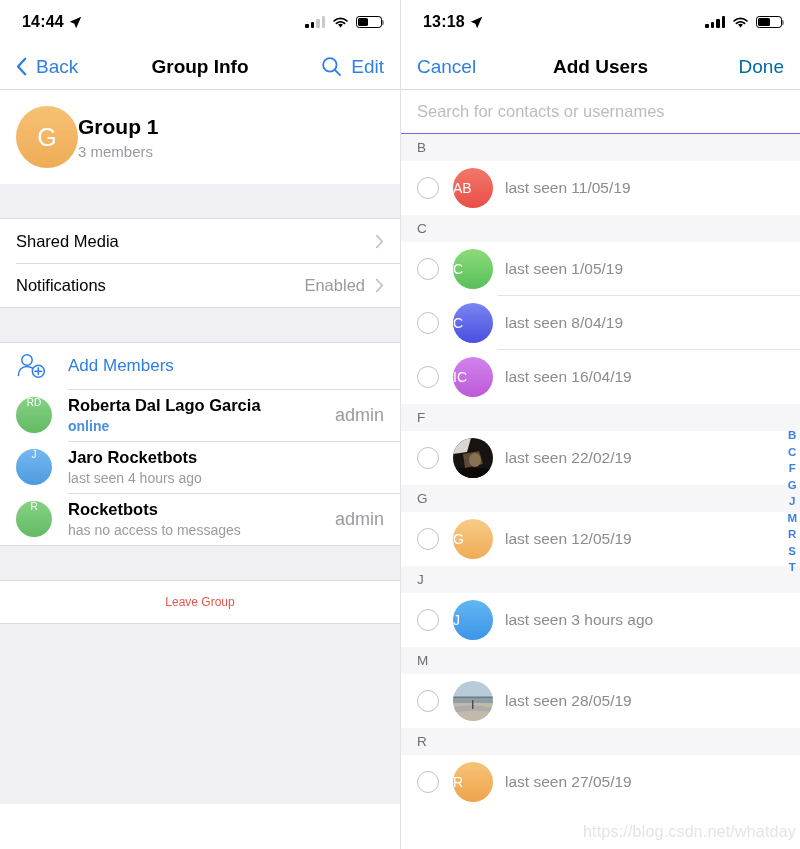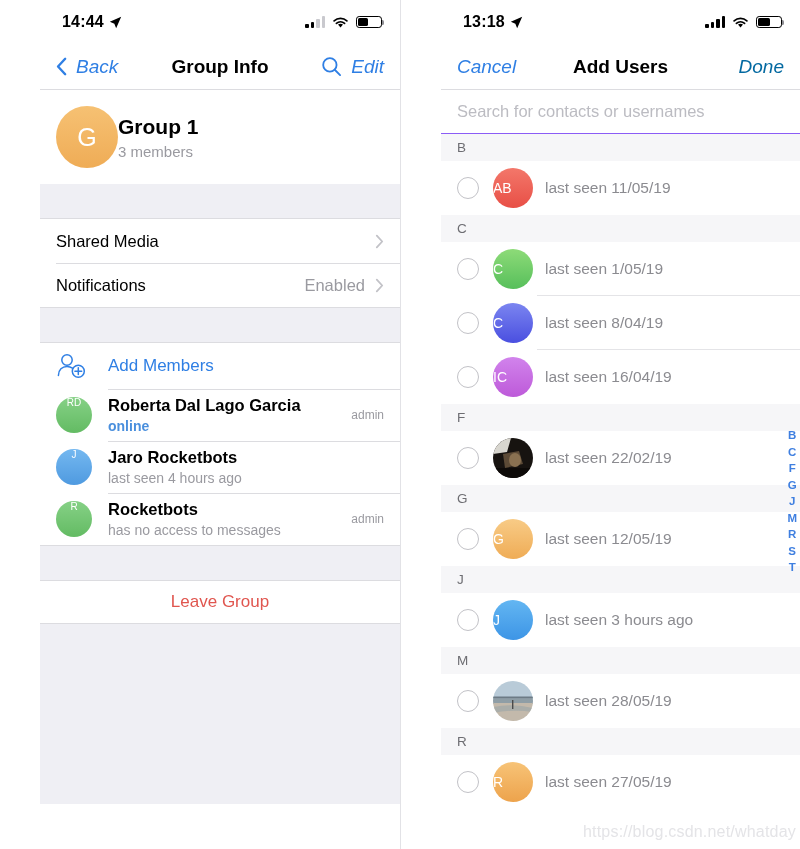--- a/index.html
+++ b/index.html
@@ -4,21 +4,21 @@
 <style>
   * { box-sizing: border-box; margin: 0; padding: 0; }
   html, body {
     width: 800px; height: 849px;
     font-family: "Liberation Sans", sans-serif;
     background: #ffffff;
     overflow: hidden;
     -webkit-font-smoothing: antialiased;
   }
   .screens { display: flex; width: 800px; height: 849px; }
-  .panel { width: 400px; height: 849px; position: relative; background: #ffffff; overflow: hidden; padding-left: 40px; }
+  .panel { width: 400px; height: 849px; position: relative; background: #ffffff; overflow: hidden; }
   .panel.right { border-left: 1px solid #e2e2e6; }
 
   
   .statusbar {
     height: 44px; display: flex; align-items: center;
     justify-content: space-between; padding: 0 18px 0 22px;
     background: #ffffff;
   }
   .sb-left { display: flex; align-items: center; gap: 5px; }
   .sb-time { font-size: 16px; font-weight: bold; color: #000; letter-spacing: .2px; }
@@ -39,21 +39,21 @@
     padding: 0 16px; background: #ffffff;
     border-bottom: 1px solid #dcdce0; position: relative;
   }
   .nav-left, .nav-right { display: flex; align-items: center; gap: 9px; z-index: 2; }
   .nav-left { flex: 0 0 auto; }
   .nav-right { margin-left: auto; }
   .nav-title {
     position: absolute; left: 0; right: 0; text-align: center;
     font-size: 19px; font-weight: bold; color: #000; z-index: 1;
   }
-  .nav-btn { font-size: 19px; color: #2f7fe4; cursor: pointer; font-style: italic; }
+  .nav-btn { font-size: 19px; color: #2f7fe4; cursor: pointer; }
   .nav-btn.dim { color: #0369a1; }
   .chev-back { width: 11px; height: 19px; }
   .search-ico { width: 21px; height: 21px; }
 
   
   .gap { background: #efeff4; }
   .sect { background: #ffffff; border-top: 1px solid #dcdce0; border-bottom: 1px solid #dcdce0; }
 
   .grouphead { display: flex; align-items: center; padding: 16px 16px; background:#fff; }
   .g-avatar {
@@ -85,25 +85,25 @@
   .member::before { content:""; position:absolute; left:68px; right:0; top:0; height:1px; background:#dcdce0; }
   .m-avatar {
     width: 36px; height: 36px; border-radius:50%; flex:0 0 36px;
     display:flex; justify-content:center;
     color:#fff; font-size:10px; font-weight:500;
   }
   .m-body { margin-left: 16px; flex: 1 1 auto; min-width: 0; }
   .m-name { font-size: 16.5px; font-weight: bold; color:#000; line-height:1.2; white-space:nowrap; }
   .m-sub { font-size: 14px; color:#9a9aa0; margin-top:2px; }
   .m-sub.online { color:#4a8fdd;font-weight:bold; }
-  .m-tag { font-size: 12px; color:#9a9aa0; margin-left:24px; flex:0 0 auto; }
+  .m-tag { font-size: 18px; color:#9a9aa0; margin-left:24px; flex:0 0 auto; }
 
   .leave { height:44px; display:flex; align-items:center; justify-content:center;
            background:#fff; border-top:1px solid #dcdce0; border-bottom:1px solid #dcdce0; }
-  .leave span { font-size: 17px; color: #e0564f; }
+  .leave span { font-size: 12px; color: #e0564f; }
 
   
   .searchbar { height: 44px; display:flex; align-items:center; padding: 0 16px;
                background:#fff; border-bottom: 1px solid #8b5cf6; }
   .searchbar input {
     border: none; outline: none; width: 100%;
     font-size: 16.5px; color: #000; font-family: inherit; background: transparent;
   }
   .searchbar input::placeholder { color: #bcbcc2; }
 

